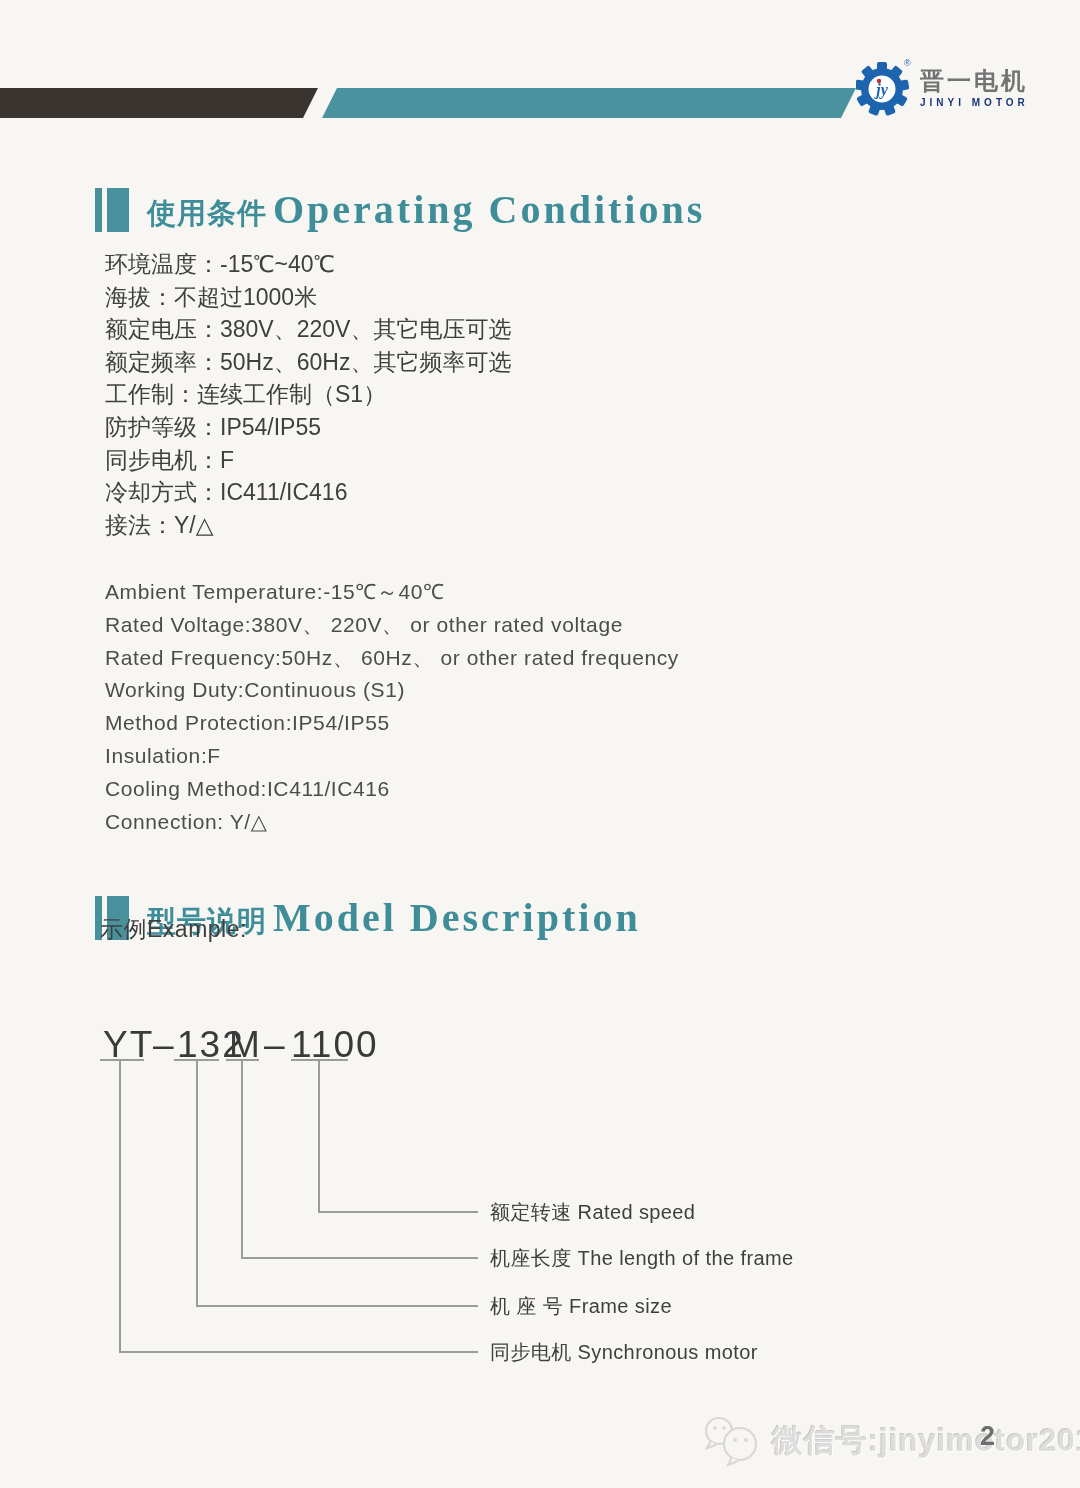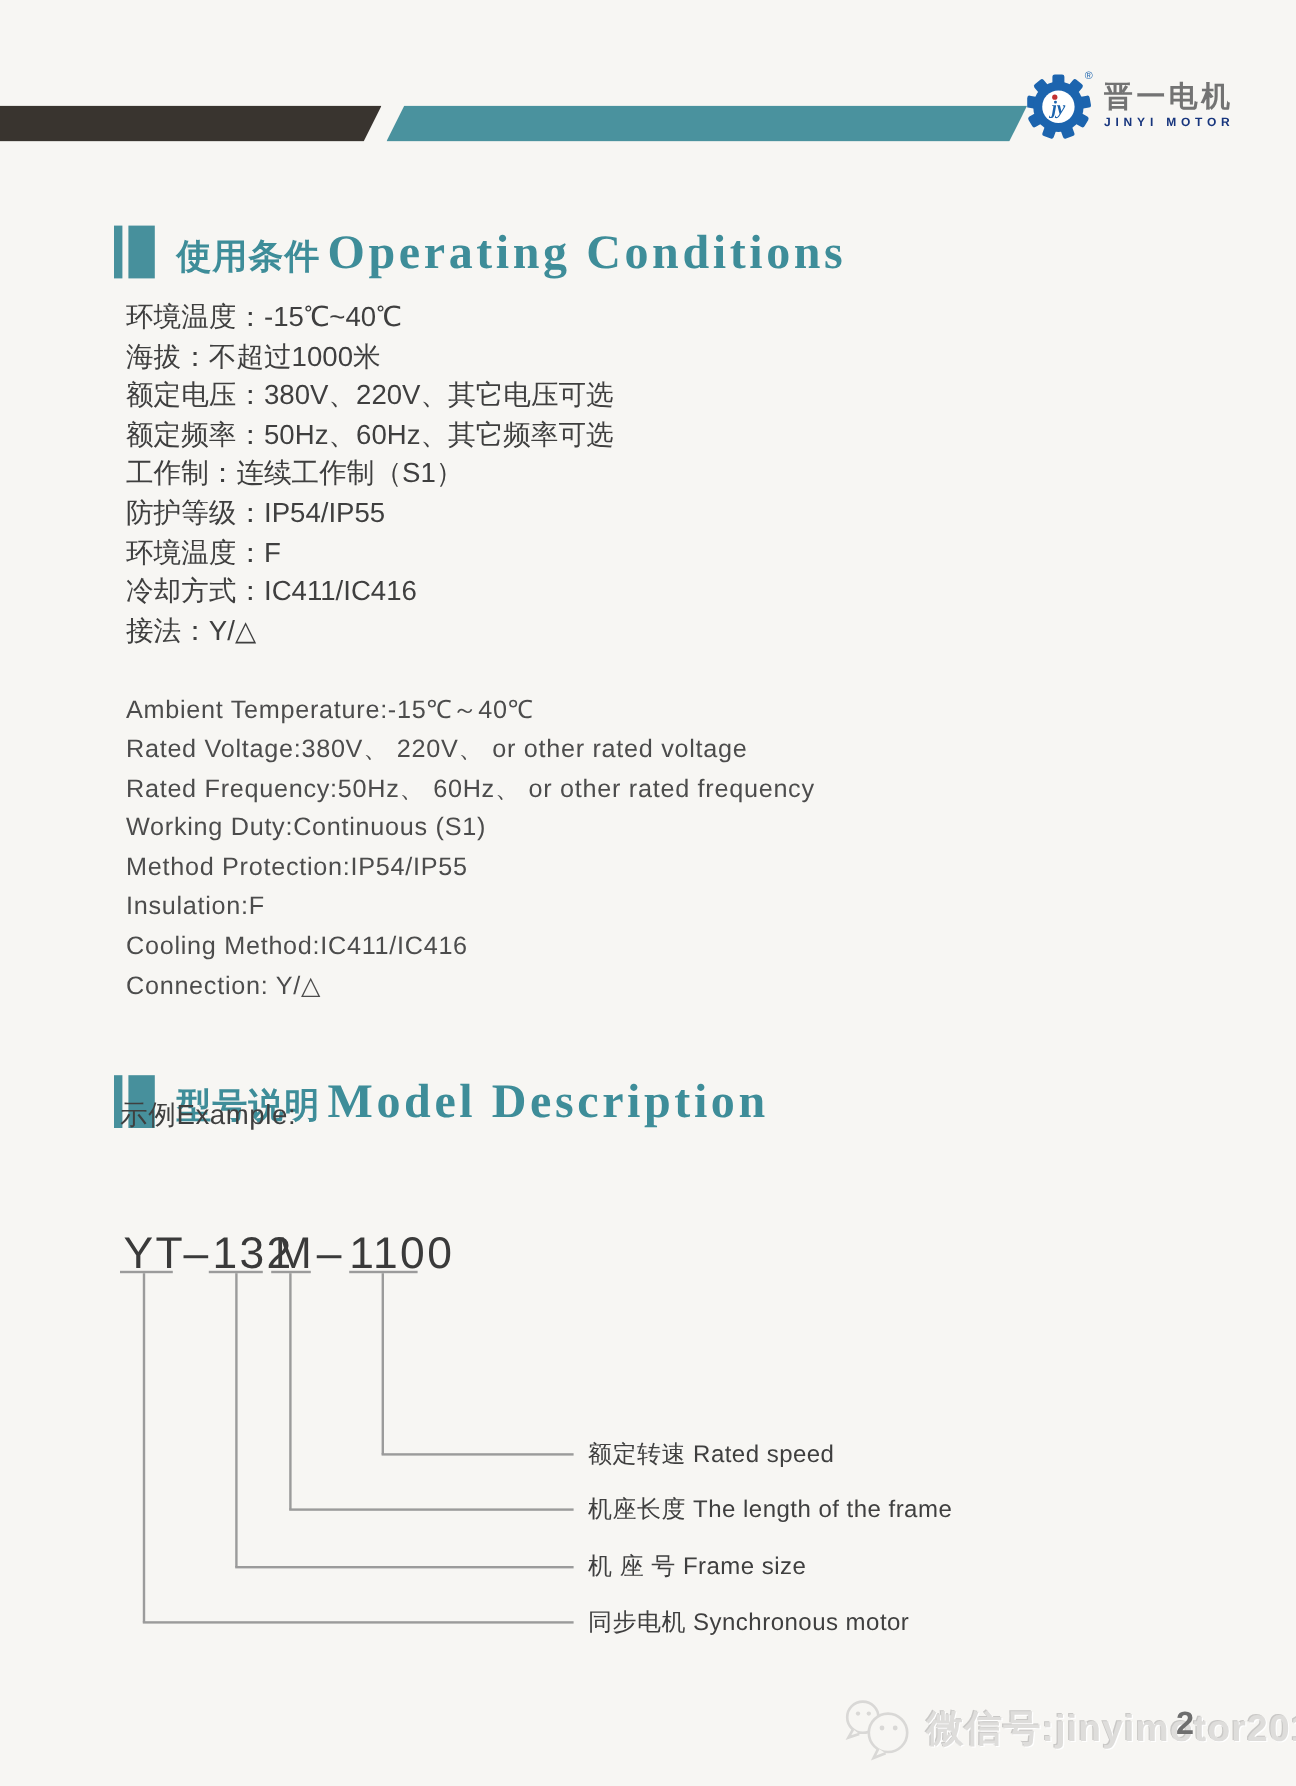--- a/index.html
+++ b/index.html
@@ -131,21 +131,21 @@
     </div>
   </div>
 
   <div class="spec-cn">
     <div>环境温度：-15℃~40℃</div>
     <div>海拔：不超过1000米</div>
     <div>额定电压：380V、220V、其它电压可选</div>
     <div>额定频率：50Hz、60Hz、其它频率可选</div>
     <div>工作制：连续工作制（S1）</div>
     <div>防护等级：IP54/IP55</div>
-    <div>环境温度：F</div>
+    <div>同步电机：F</div>
     <div>冷却方式：IC411/IC416</div>
     <div>接法：Y/△</div>
   </div>
 
   <div class="spec-en">
     <div>Ambient Temperature:-15℃～40℃</div>
     <div>Rated Voltage:380V、 220V、 or other rated voltage</div>
     <div>Rated Frequency:50Hz、 60Hz、 or other rated frequency</div>
     <div>Working Duty:Continuous (S1)</div>
     <div>Method Protection:IP54/IP55</div>

